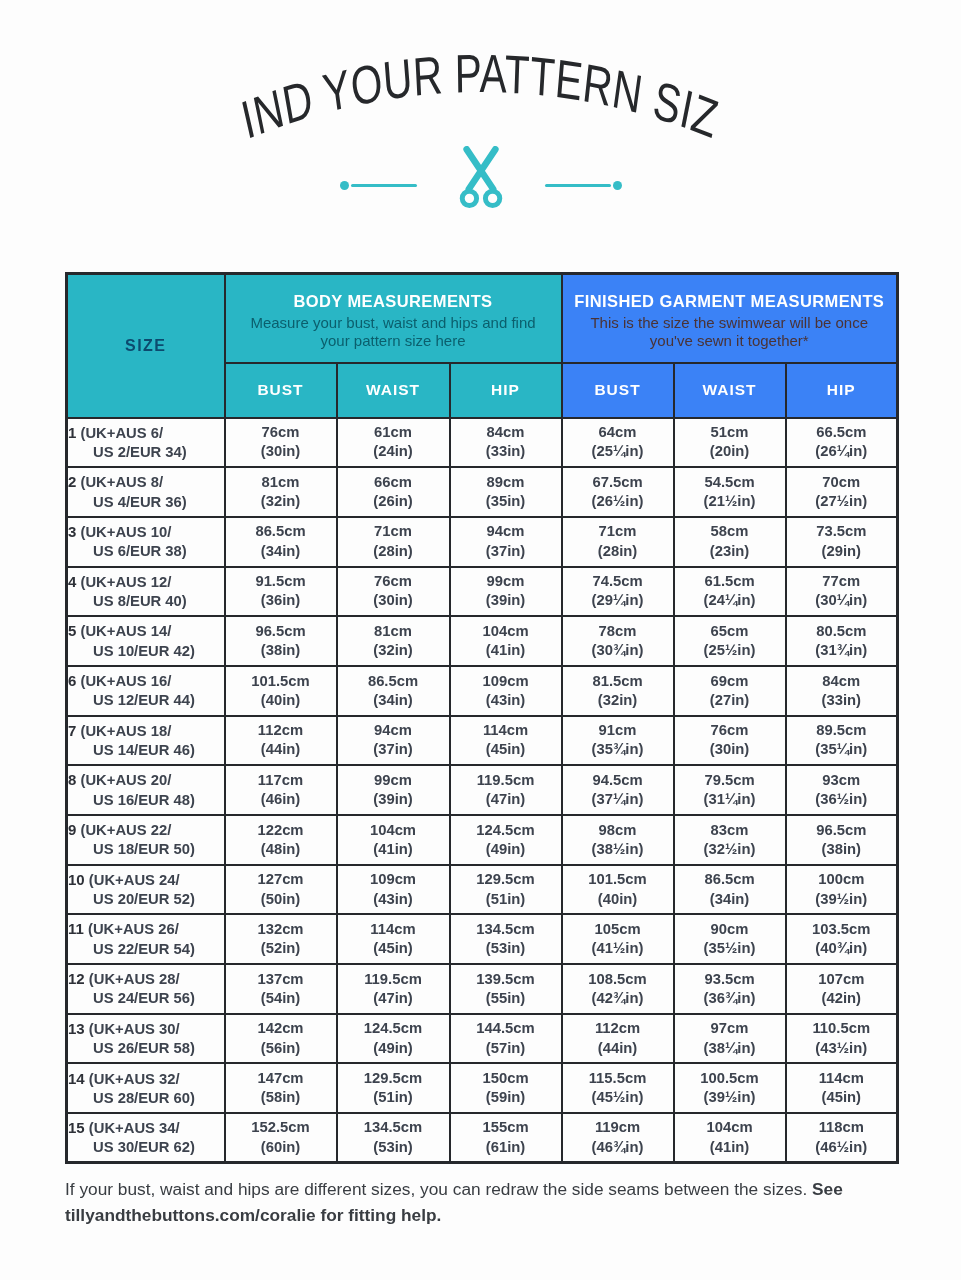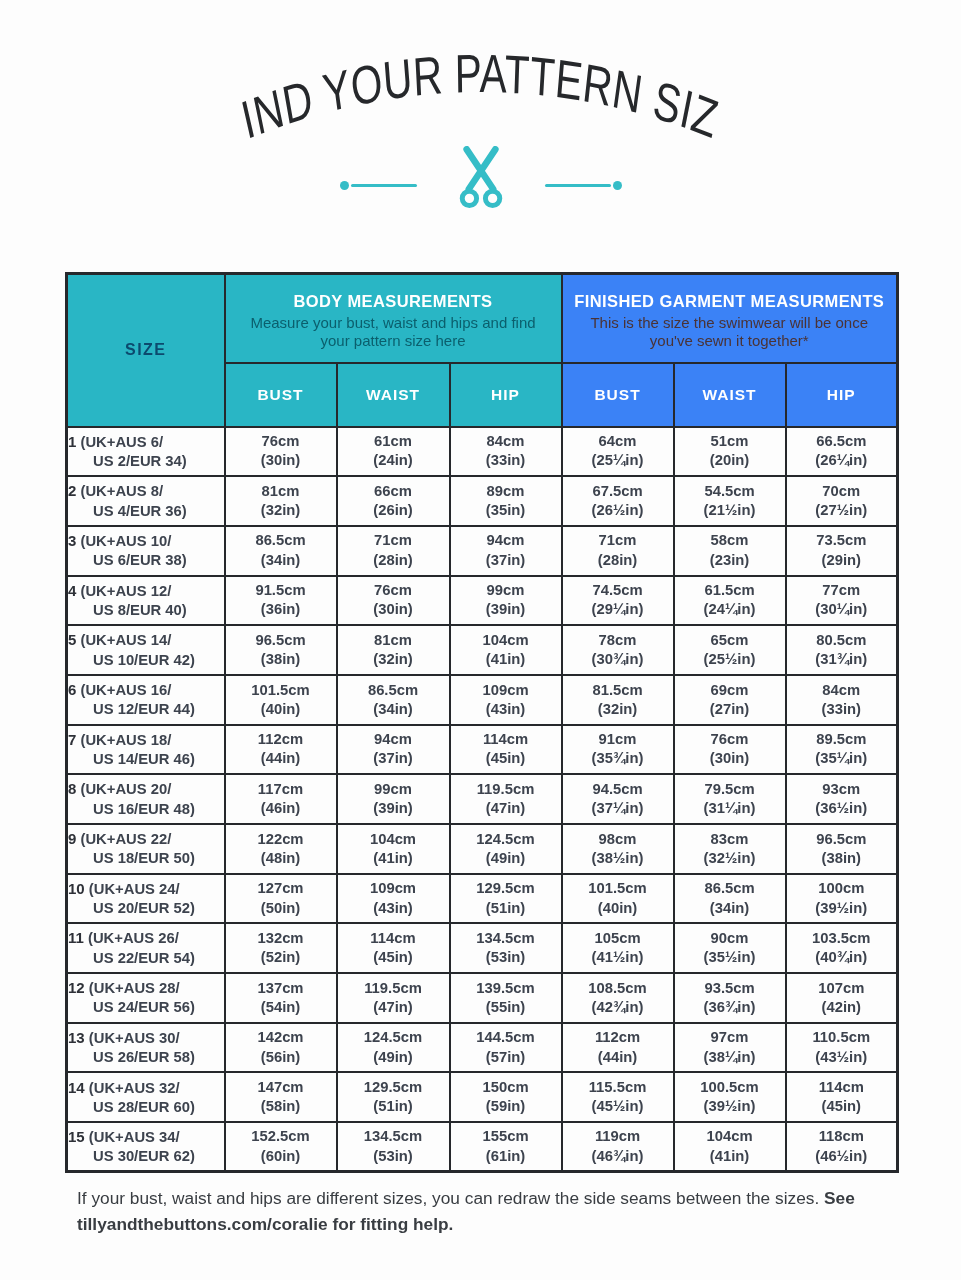--- a/index.html
+++ b/index.html
@@ -46,36 +46,36 @@
 
   th.size-head {
     color:#0c4a6e; font-size:16px; letter-spacing:1.5px; font-weight:bold;
   }
   th.group-head { height:89px; padding-top:6px; vertical-align:middle;margin-left:32px; }
   .group-title { font-size:16.5px; font-weight:bold; letter-spacing:.4px; color:#ffffff; display:block; }
   .group-sub { font-size:15px; font-weight:normal; line-height:1.25; display:block; margin-top:3px; padding:0 18px; }
   .teal-bg .group-sub { color:#0b5f6d; }
   .pink-bg .group-sub { color:#4a3336; }
 
-  th.col-head { height:64px; color:#ffffff; font-size:15.5px; letter-spacing:1px; font-weight:bold; }
+  th.col-head { height:55px; color:#ffffff; font-size:15.5px; letter-spacing:1px; font-weight:bold; }
 
   .size-table tbody tr { height:49.7px; }
   .size-table tbody td { background:#fdfdfd; font-weight:bold; font-size:14.8px; line-height:1.3; padding:2px 0; }
 
   td.size-cell { text-align:left; padding-left:11px; }
   .size-num { font-size:15px; color:#2e3138; }
   .size-l1 { color:#3d434e; }
   .size-l2 { display:block; padding-left:25px; color:#3d434e; }
 
   .cm { display:block; }
   .inch { display:block; }
 
   
   .footer { width:831px; margin-top:13px; font-size:17.3px; line-height:1.5; color:#393d42; }
-  .footer p { margin:12px; }
+  .footer p { margin:0; }
   .footer .bold { font-weight:bold; }
 </style>
 </head>
 <body>
 
 <div class="page">
 
   <div class="title-wrap">
     <svg class="title-svg" viewBox="0 0 480 118">
       <g transform="scale(0.75,1)">

